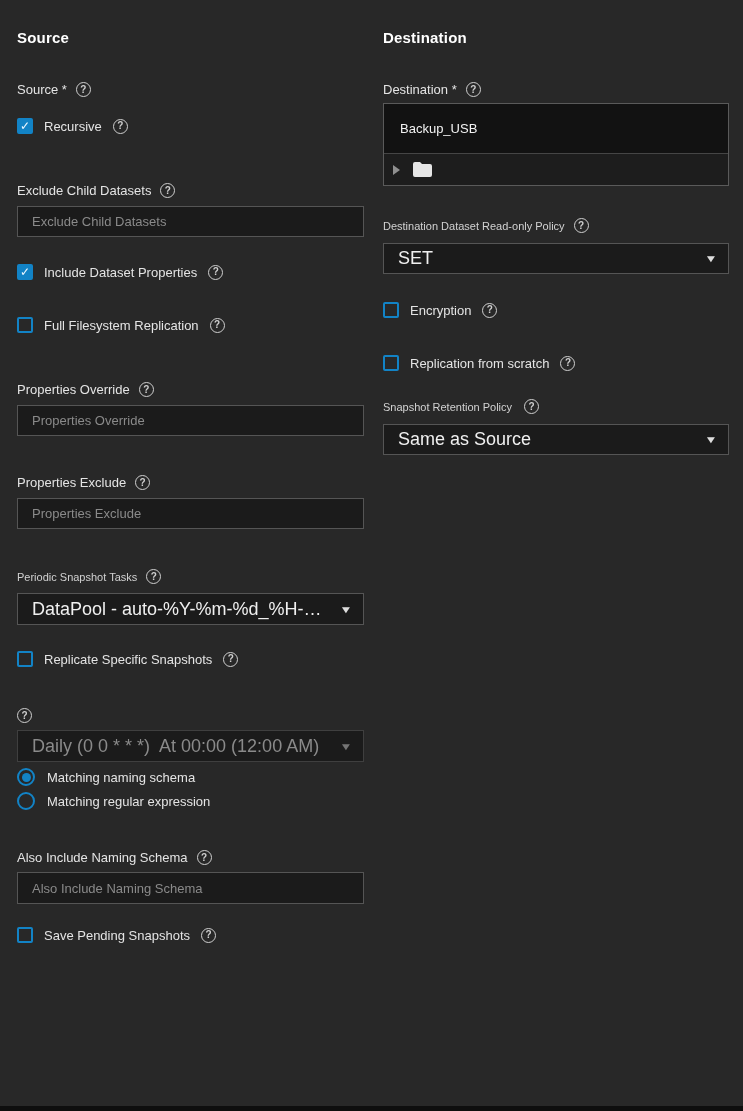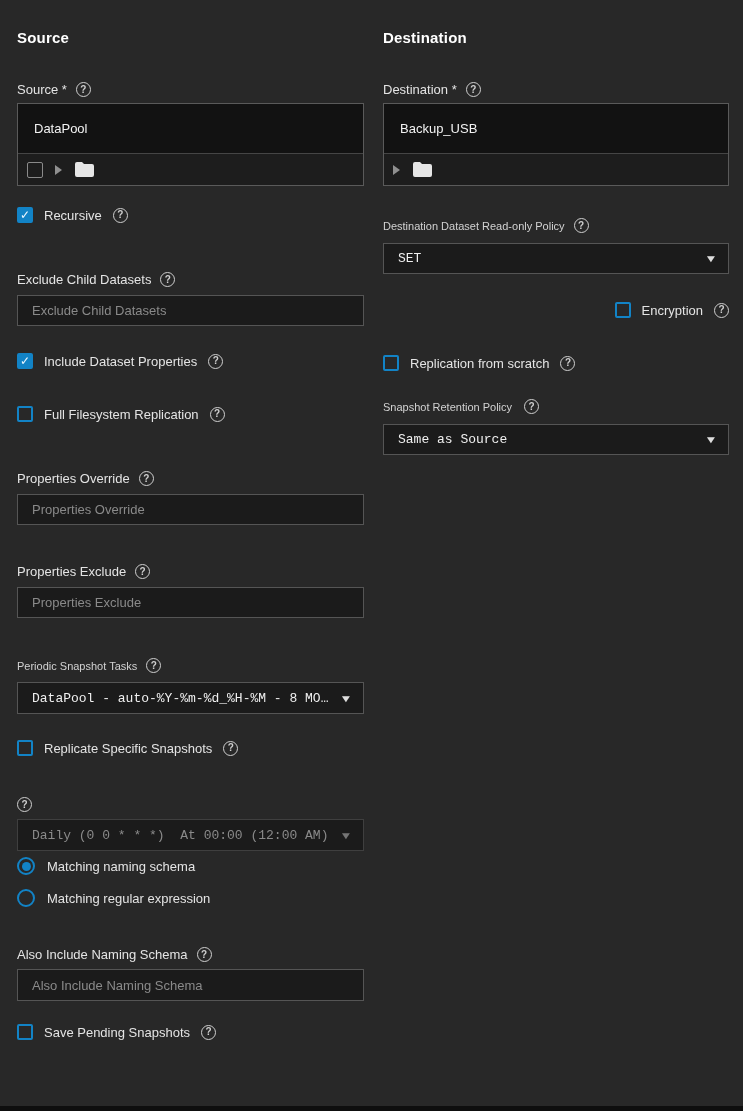--- a/index.html
+++ b/index.html
@@ -58,21 +58,21 @@
     color:#f0f0f0; font-size:13px; padding:0 14px; outline:none;
     font-family:"Liberation Sans", sans-serif;
   }
   .text-input::placeholder { color:#8a8a8a; opacity:1; }
 
   
   .select {
     height:31px; background:#1b1b1b; border:1px solid #555555; cursor:pointer;
     display:flex; align-items:center; padding:0 12px 0 14px; gap:8px;
   }
-  .select .sel-text { font-size:13px; color:#f0f0f0; flex:1 1 auto; white-space:pre; overflow:hidden; text-overflow:ellipsis;font-family:Liberation Mono, monospace; }
+  .select .sel-text { font-size:18px; color:#f0f0f0; flex:1 1 auto; white-space:pre; overflow:hidden; text-overflow:ellipsis; }
   .select .arrow { font-size:10px; color:#dedede; flex:0 0 auto; transform:scaleX(1.35); }
   .select.disabled { border-color:#3f3f3f; cursor:default; }
   .select.disabled .sel-text { color:#8a8a8a; }
   .select.disabled .arrow { color:#757575; }
 
   .plain-text { font-size:13px; color:#e8e8e8; }
 
   .bottom-edge { position:absolute; left:0; bottom:0; width:743px; height:5px; background:#0e0e0e; }
 </style>
 </head>
@@ -80,32 +80,20 @@
 
 <div class="col col-left">
 
   <h2 class="section-title">Source</h2>
 
   <div class="label-row" style="margin-top:36px;">
     <span class="label">Source *</span>
     <span class="help">?</span>
   </div>
 
-  <div class="tree-picker">
-    <div class="tree-value">DataPool</div>
-    <div class="tree-row">
-      <span class="checkbox ds-checkbox" style="border-radius:2px;border:1px solid #8a8a8a;"></span>
-      <span class="caret"></span>
-      <span class="folder">
-        <svg width="21" height="17" viewBox="0 0 21 17">
-            <path d="M1 3 q0-2 2-2 h5 l2 2 h8 q2 0 2 2 v9 q0 2 -2 2 h-15 q-2 0 -2 -2 z" fill="#e6e6e6"></path>
-          </svg>
-      </span>
-    </div>
-  </div>
 
   <div class="cb-row" style="margin-top:21px;">
     <span class="checkbox on"></span>
     <span class="label">Recursive</span>
     <span class="help">?</span>
   </div>
 
   <div class="label-row" style="margin-top:49px;">
     <span class="label">Exclude Child Datasets</span>
     <span class="help">?</span>
@@ -157,21 +145,21 @@
   <div class="select disabled" style="margin-top:7px;height:32px;">
     <span class="sel-text">Daily (0 0 * * *)  At 00:00 (12:00 AM)</span>
     <span class="arrow">▼</span>
   </div>
 
 
   <div class="radio-row" style="margin-top:6px;">
     <span class="radio on"></span>
     <span class="label">Matching naming schema</span>
   </div>
-  <div class="radio-row" style="margin-top:14px;">
+  <div class="radio-row" style="margin-top:6px;">
     <span class="radio"></span>
     <span class="label">Matching regular expression</span>
   </div>
 
   <div class="label-row" style="margin-top:40px;">
     <span class="label">Also Include Naming Schema</span>
     <span class="help">?</span>
   </div>
   <input class="text-input" style="margin-top: 7px; height: 32px;" placeholder="Also Include Naming Schema">
 
@@ -206,21 +194,21 @@
 
   <div class="label-row" style="margin-top:32px;">
     <span class="label-sm">Destination Dataset Read-only Policy</span>
     <span class="help">?</span>
   </div>
   <div class="select" style="margin-top:10px;">
     <span class="sel-text">SET</span>
     <span class="arrow">▼</span>
   </div>
 
-  <div class="cb-row" style="margin-top:28px;justify-content:flex-end;">
+  <div class="cb-row" style="margin-top:28px;">
     <span class="checkbox"></span>
     <span class="label">Encryption</span>
     <span class="help">?</span>
   </div>
 
   <div class="cb-row" style="margin-top:37px;">
     <span class="checkbox"></span>
     <span class="label">Replication from scratch</span>
     <span class="help">?</span>
   </div>

